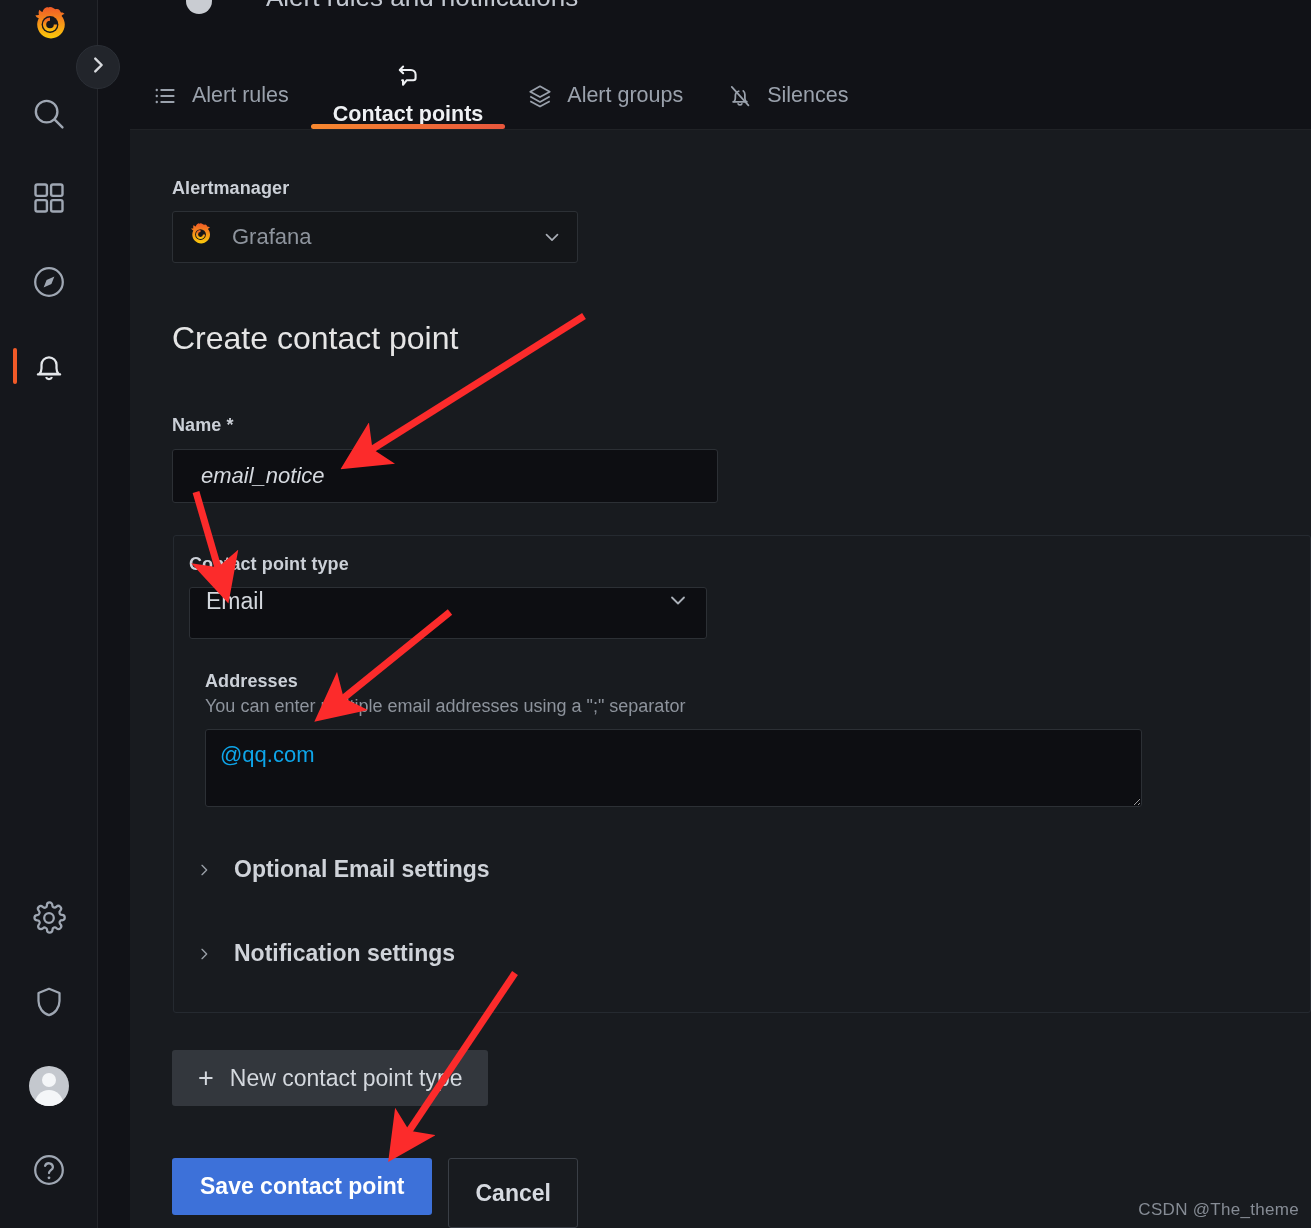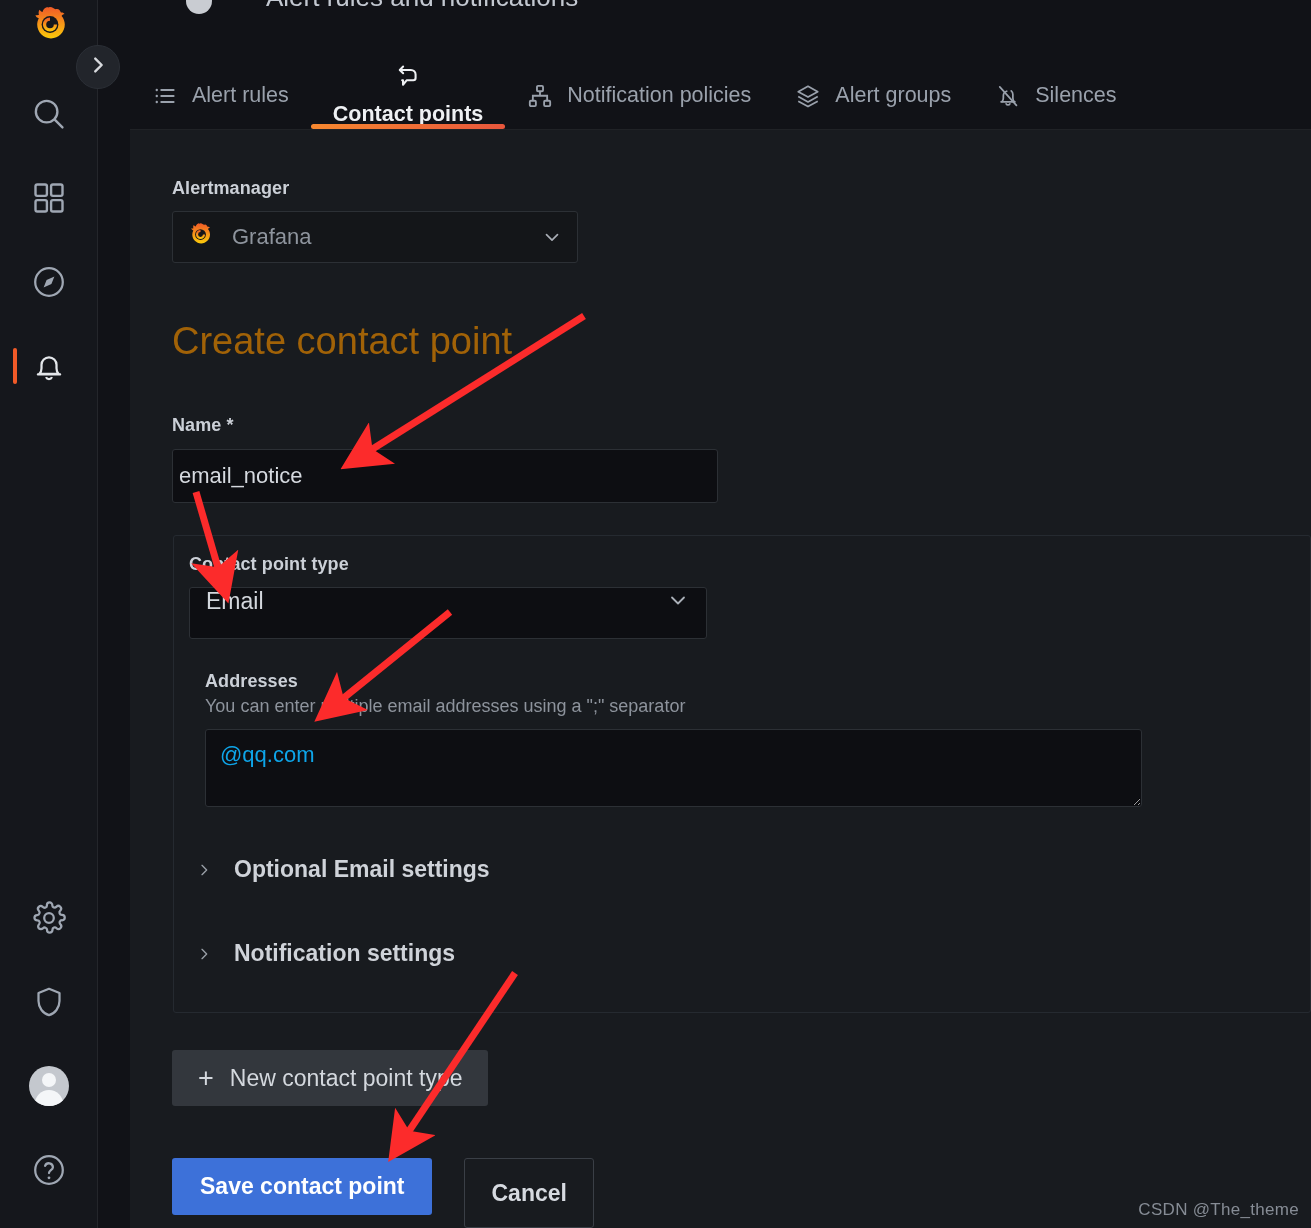--- a/index.html
+++ b/index.html
@@ -194,39 +194,40 @@
   .am-select .am-text {
     margin-left: 18px;
     font-size: 22px;
     color: #8e949d;
   }
   .am-select .am-caret { margin-left: auto; color: #a9aeb6; display:flex; }
 
   .create-title {
     position: absolute;
     left: 42px; top: 190px;
-    font-size: 38px;
-    color: #a16207;
+    font-size: 32px;
+    color: #e5e5e5;
   }
 
   .name-wrap { position: absolute; left: 42px; top: 285px; }
   .name-input {
     display: block;
     margin-top: 13px;
     width: 546px;
     height: 54px;
     background: #0d0e12;
     border: 1px solid #2c3035;
     border-radius: 3px;
     color: #d5d9df;
     font-size: 22px;
     font-family: "Liberation Sans", sans-serif;
-    padding: 0 6px;
+    padding: 0 28px;
     box-sizing: border-box;
     outline: none;
+    font-style: italic;
   }
 
   .integration-box {
     position: absolute;
     left: 43px; top: 405px;
     width: 1138px;
     height: 478px;
     border: 1px solid #252a30;
     border-radius: 3px;
     box-sizing: border-box;
@@ -295,21 +296,21 @@
     gap: 16px;
     padding: 0 26px;
     cursor: pointer;
   }
   .new-type-btn .plus { font-size: 27px; line-height: 1; color:#d4d8de; }
 
   .footer-btns {
     position: absolute;
     left: 42px; top: 1028px;
     display: flex;
-    gap: 32px;
+    gap: 16px;
   }
   .btn-primary {
     height: 57px;
     background: #3d71d9;
     border: none;
     border-radius: 3px;
     color: #ffffff;
     font-size: 23px;
     font-weight: bold;
     font-family: "Liberation Sans", sans-serif;
@@ -472,31 +473,20 @@
     <div class="tab active">
       <span class="tab-ico">
         <svg width="26" height="26" viewBox="0 0 24 24" fill="none" stroke="currentColor" stroke-width="1.9" stroke-linecap="round" stroke-linejoin="round">
             <path d="M7.5 4.2 4.4 7.3l3.1 3.1"></path>
             <path d="M4.6 7.3h10.1a4.3 4.3 0 0 1 4.3 4.3v3.2a2 2 0 0 1-2 2h-6.1L7.4 21v-4.2H6.6"></path>
           </svg>
       </span>
       <span>Contact points</span>
     </div>
 
-    <div class="tab">
-      <span class="tab-ico">
-        <svg width="26" height="26" viewBox="0 0 24 24" fill="none" stroke="currentColor" stroke-width="1.7">
-            <rect x="9.2" y="2.6" width="5.6" height="5" rx="1"></rect>
-            <rect x="2.6" y="16.4" width="5.6" height="5" rx="1"></rect>
-            <rect x="15.8" y="16.4" width="5.6" height="5" rx="1"></rect>
-            <path d="M12 7.6v4.2M5.4 16.4v-4.6h13.2v4.6"></path>
-          </svg>
-      </span>
-      <span>Notification policies</span>
-    </div>
 
     <div class="tab">
       <span class="tab-ico">
         <svg width="26" height="26" viewBox="0 0 24 24" fill="none" stroke="currentColor" stroke-width="1.6" stroke-linejoin="round">
             <polygon points="12,3 21,8 12,13 3,8"></polygon>
             <polyline points="3,12.5 12,17.5 21,12.5"></polyline>
             <polyline points="3,16.8 12,21.8 21,16.8"></polyline>
           </svg>
       </span>
       <span>Alert groups</span>

